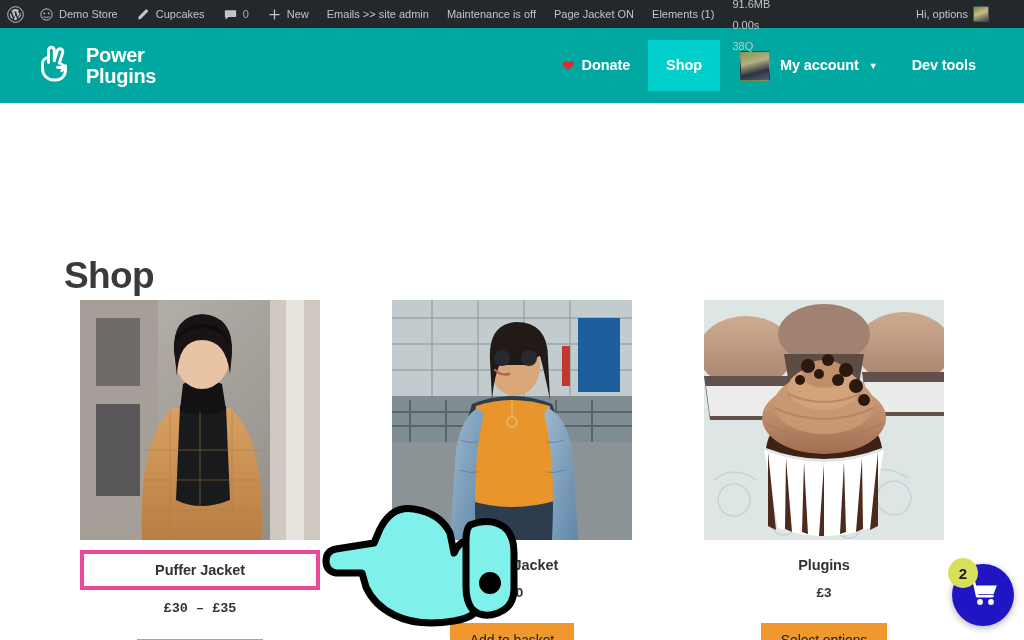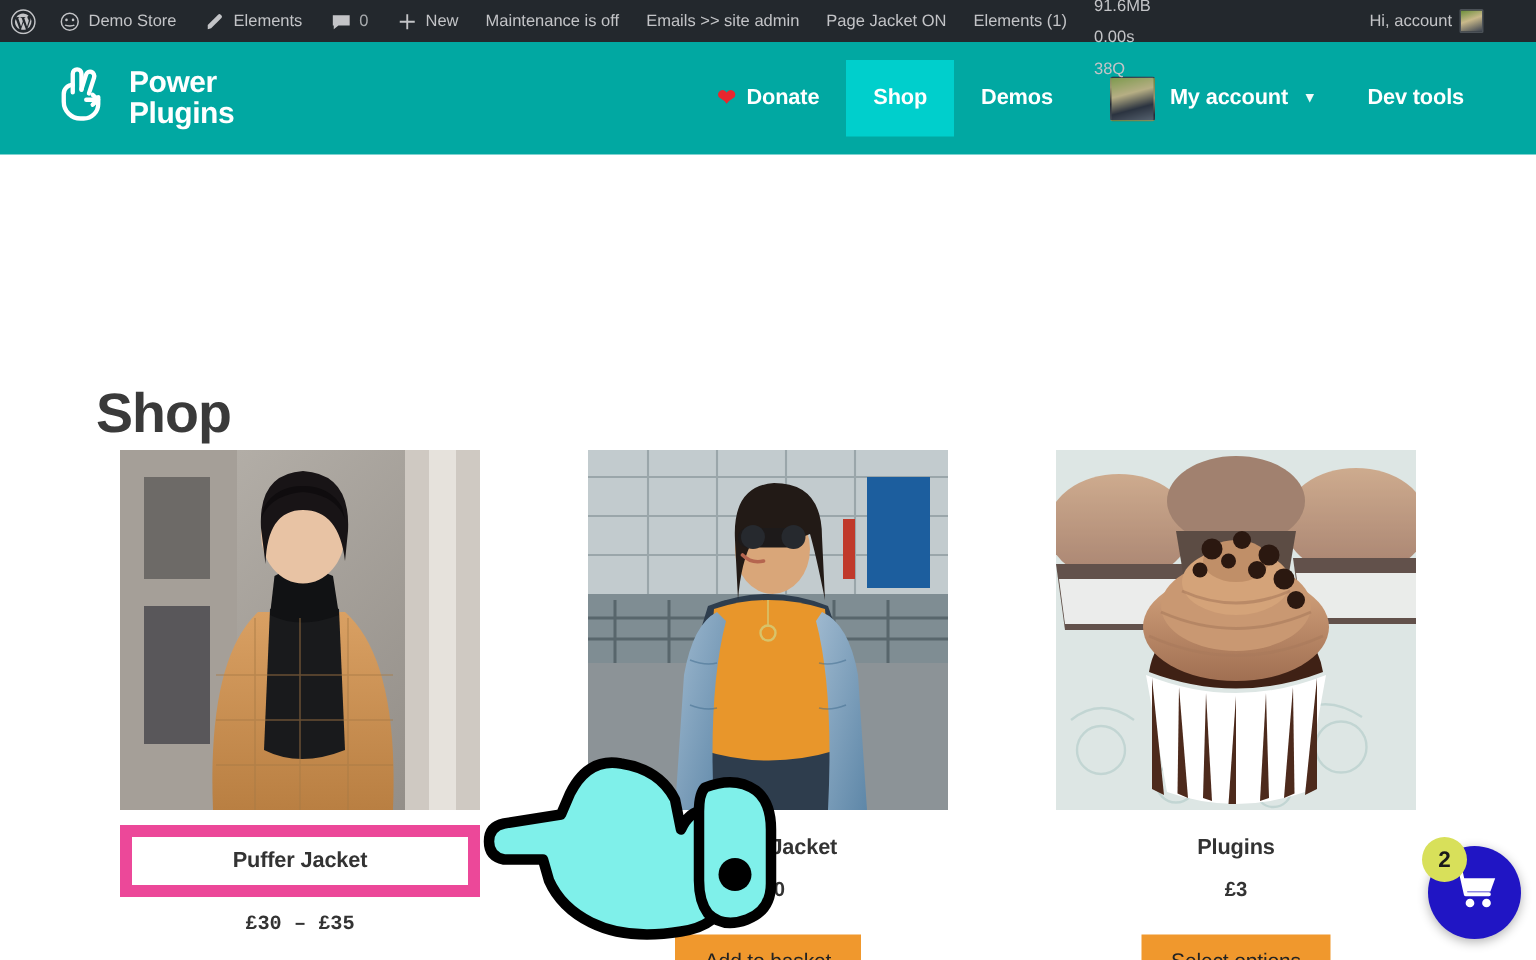--- a/index.html
+++ b/index.html
@@ -98,21 +98,21 @@
     background: #e9e9e9;
     overflow: hidden;
     position: relative;
   }
   .card-img svg { display: block; width: 100%; height: 100%; }
   .card-title {
     text-align: center; font-size: 14.5px; font-weight: bold;
     color: #333; margin-top: 17px; letter-spacing: -0.1px;
   }
   .card-title.highlight {
-    border: 8px solid #ec4899;
+    border: 4px solid #ec4899;
     padding: 8px 6px;
     margin-top: 10px;
   }
   .card-price {
     text-align: center; font-size: 13.5px; font-weight: bold;
     color: #333; margin-top: 12px;
   }
   .card-title.highlight + .card-price { margin-top: 11px; font-family: Liberation Mono, monospace; }
   .btn-wrap { display: flex; justify-content: center; margin-top: 23px; }
   .btn-add {
@@ -176,21 +176,21 @@
       </span>
       <span>Demo Store</span>
     </div>
 
     <div class="ab-item">
       <span class="ab-ico">
         <svg width="15" height="15" viewBox="0 0 24 24">
           <path d="M4 20l3.6-1 11-11a2 2 0 0 0 0-2.8l-.8-.8a2 2 0 0 0-2.8 0l-11 11z" fill="#c3c4c7"></path>
         </svg>
       </span>
-      <span>Elements</span>
+      <span>Cupcakes</span>
     </div>
 
     <div class="ab-item">
       <span class="ab-ico">
         <svg width="15" height="15" viewBox="0 0 24 24">
           <path d="M3 5h18v11H9l-5 4v-4H3z" fill="#c3c4c7"></path>
         </svg>
       </span>
       <span class="ab-num">0</span>
     </div>
@@ -198,43 +198,43 @@
     <div class="ab-item">
       <span class="ab-ico">
         <svg width="15" height="15" viewBox="0 0 24 24">
           <path d="M11 4h2v7h7v2h-7v7h-2v-7H4v-2h7z" fill="#c3c4c7"></path>
         </svg>
       </span>
       <span>New</span>
     </div>
 
     <div class="ab-item">
+      <span>Emails &gt;&gt; site admin</span>
+    </div>
+    <div class="ab-item">
       <span>Maintenance is off</span>
-    </div>
-    <div class="ab-item">
-      <span>Emails &gt;&gt; site admin</span>
     </div>
     <div class="ab-item">
       <span>Page Jacket ON</span>
     </div>
     <div class="ab-item">
       <span>Elements (1)</span>
     </div>
 
     <div class="ab-perf">
       <span>1.29s</span>
       <span>91.6MB</span>
       <span>0.00s</span>
       <span>38Q</span>
     </div>
   </div>
 
   <div class="ab-right">
     <div class="ab-item">
-      <span>Hi, account</span>
+      <span>Hi, options</span>
       <span class="ab-avatar"></span>
     </div>
     <div class="ab-item">
       
     </div>
   </div>
 </div>
 
 <div id="siteheader">
   <div class="logo-wrap">
@@ -255,23 +255,20 @@
     </div>
   </div>
 
   <nav class="mainnav">
     <a class="nav-item donate">
       <span class="heart">❤</span>
       <span>Donate</span>
     </a>
     <a class="nav-item active">
       <span>Shop</span>
-    </a>
-    <a class="nav-item">
-      <span>Demos</span>
     </a>
     <a class="nav-item account">
       <span class="nav-avatar"></span>
       <span>My account</span>
       <span class="chev">▾</span>
     </a>
     <a class="nav-item">
       <span>Dev tools</span>
     </a>
   </nav>

